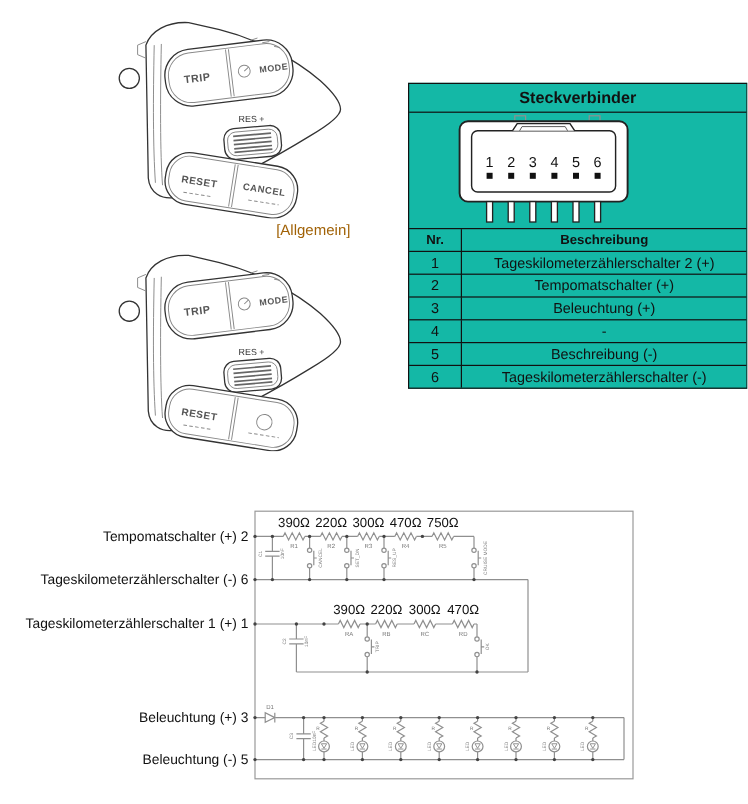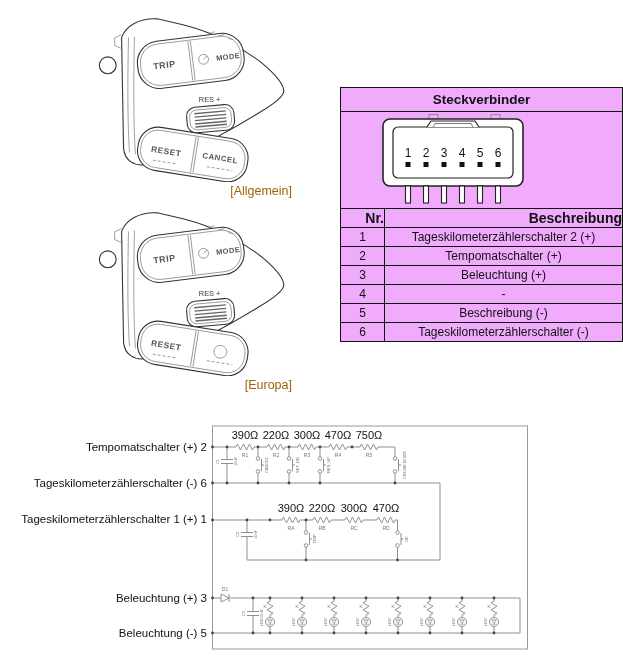--- a/index.html
+++ b/index.html
@@ -1,27 +1,27 @@
 <!DOCTYPE html>
 <html><head>
 <meta charset="utf-8">
 <style>
   html,body{margin:0;padding:0;background:#fff;}
   #page{position:relative;width:623px;height:670px;background:#fff;overflow:hidden;
         font-family:"Liberation Sans",sans-serif;color:#111;}
   .swfig{position:absolute;margin:0;}
   .swfig figcaption{text-align:right;font-size:12.5px;color:#a16207;margin-top:-2px;}
-  .connector{position:absolute;left:340px;top:87px;width:281px;border:1.5px solid #111;background:#f0abfc;}
+  .connector{position:absolute;left:340px;top:69px;width:281px;border:1.5px solid #111;background:#14b8a6;}
   .c-title{border-bottom:1.2px solid #111;text-align:center;font-weight:bold;font-size:13.5px;
            padding:4px 0;}
   .c-draw{height:96px;border-bottom:1.2px solid #111;}
   table.pins{border-collapse:collapse;width:100%;table-layout:fixed;}
   table.pins td,table.pins th{border:1px solid #111;font-size:12px;text-align:center;
       height:18px;padding:0;overflow:hidden;white-space:nowrap;}
-  table.pins th{font-size:14px;text-align:right;}
+  table.pins th{font-size:11px;}
   table.pins td:first-child,table.pins th:first-child{width:43px;}
   table.pins tr:first-child th{border-top:none;}
   table.pins td:first-child,table.pins th:first-child{border-left:none;}
   table.pins td:last-child,table.pins th:last-child{border-right:none;margin-left:21px;}
   table.pins tr:last-child td{border-bottom:none;}
   .circuit{position:absolute;left:0;top:420px;}
   svg text{font-family:"Liberation Sans",sans-serif;}
   .wire{stroke:#8f8f8f;stroke-width:1;fill:none;}
   .comp{stroke:#8f8f8f;stroke-width:1;fill:none;}
   .ref{fill:#777;font-size:5px;}
@@ -105,21 +105,20 @@
         <rect class="sketch" x="80" y="130" width="112" height="44" rx="20"></rect>
         <rect class="sketch2" x="83" y="133" width="106" height="38" rx="17"></rect>
         <line class="sketch2" x1="136.5" y1="134" x2="136.5" y2="170"></line>
         <line class="sketch2" x1="139" y1="134" x2="139" y2="170"></line>
         <text class="btxt" x="109" y="156" text-anchor="middle" style="font-size:8.5px">RESET</text>
         <path class="sketch2" d="M97,164 h25" stroke-dasharray="3,2"></path>
         <circle class="sketch2" cx="164" cy="151" r="6.5"></circle>
         <path class="sketch2" d="M152,162 h26" stroke-dasharray="3,2"></path>
       </g>
     </svg>
-    <figcaption>[Europa]</figcaption>
   </figure>
 
   <section class="connector">
     <div class="c-title">Steckverbinder</div>
     <div class="c-draw">
       <svg width="281" height="96" viewBox="0 0 281 96">
         <rect x="88" y="2.5" width="9" height="6" class="comp" stroke="#333"></rect>
         <rect x="150" y="2.5" width="9" height="6" class="comp" stroke="#333"></rect>
         <rect x="42" y="7" width="140" height="67" rx="7" fill="#fff" stroke="#222" stroke-width="1.6"></rect>
         <rect x="52" y="15" width="120" height="51" rx="5" fill="#fff" stroke="#222" stroke-width="1.2"></rect>

